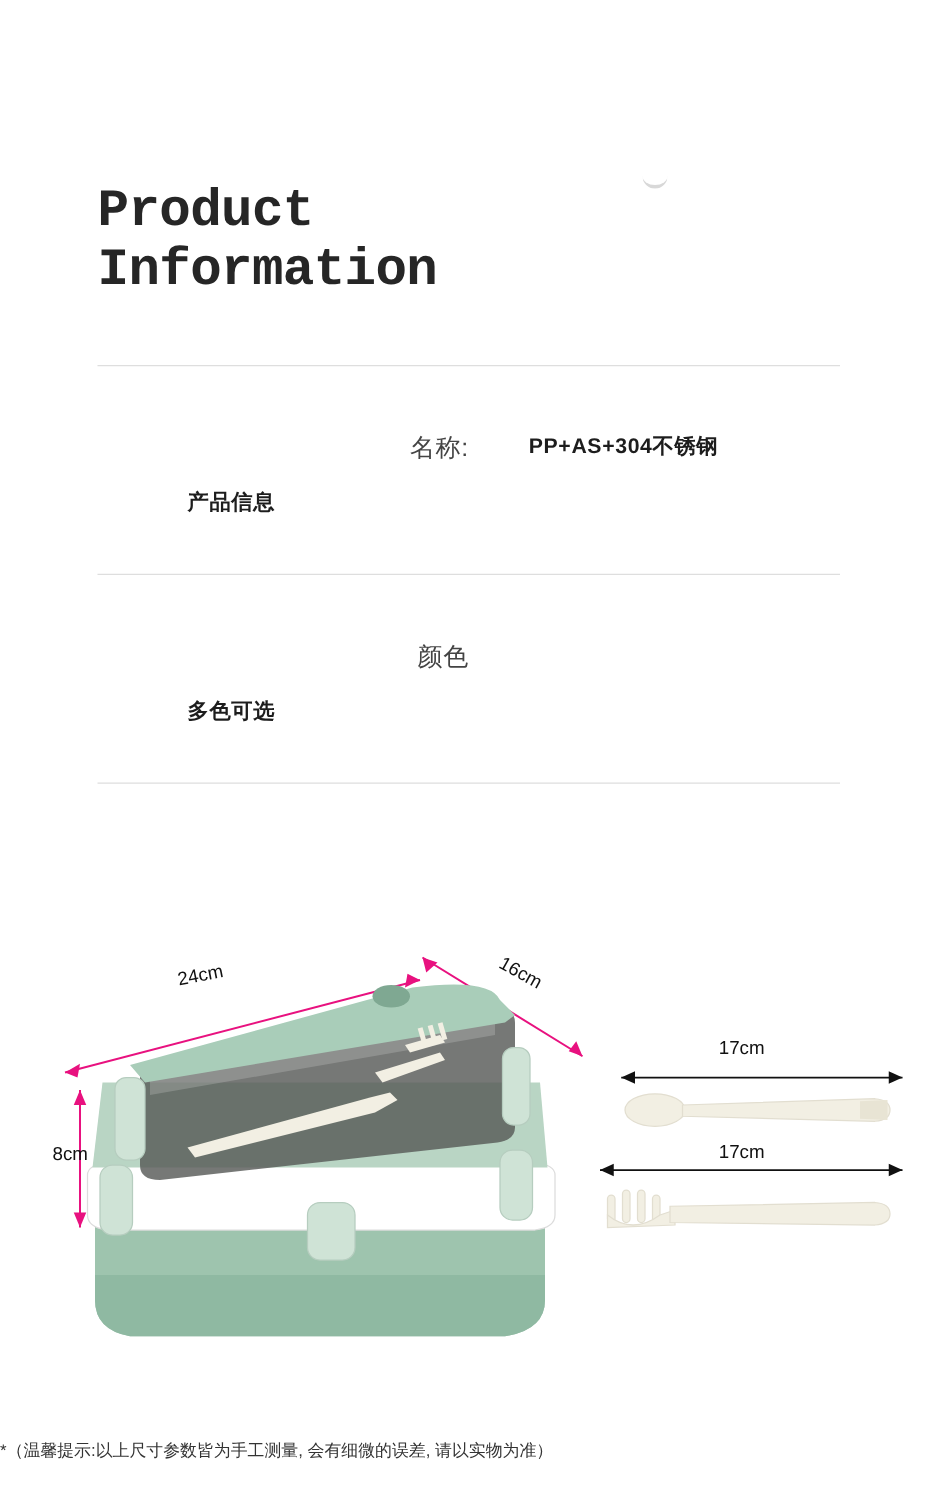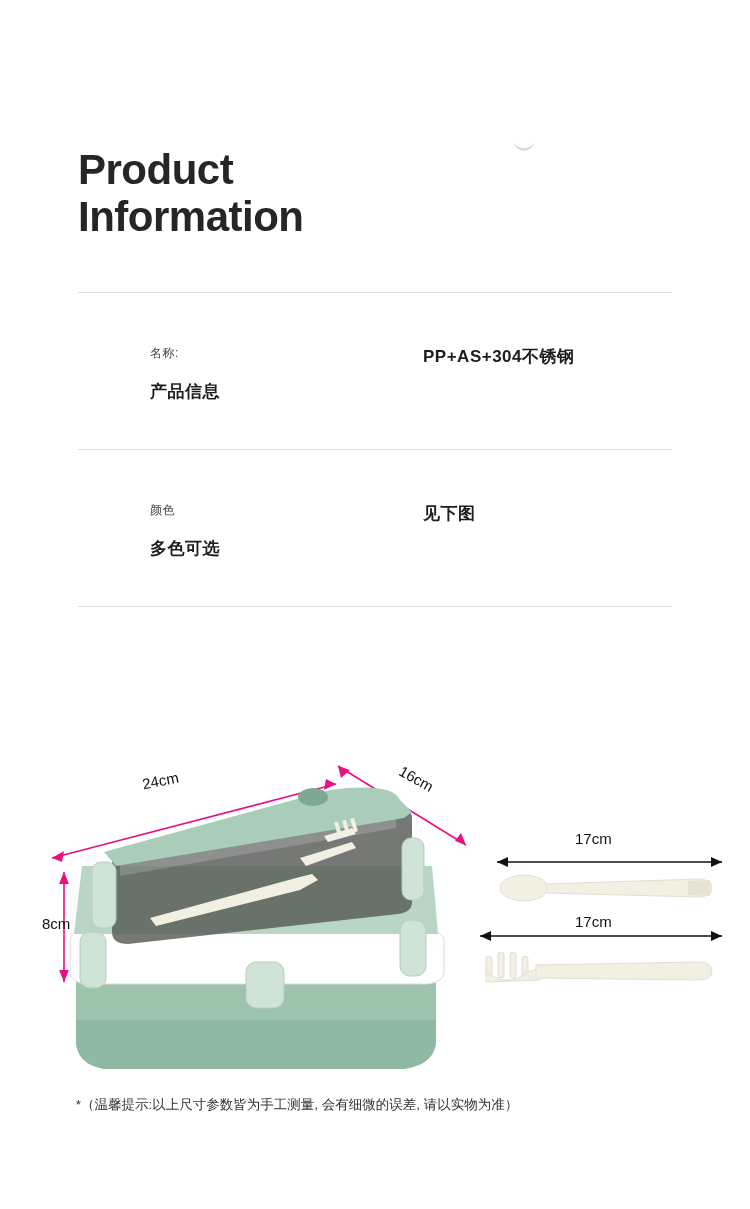--- a/index.html
+++ b/index.html
@@ -15,20 +15,21 @@
     color: #222;
     overflow: hidden;
   }
 
   
   .header {
     position: absolute;
     left: 0; top: 0;
     width: 616px;
     height: 290px;
+    font-family: Liberation Mono, monospace;
   }
   .title-en {
     position: absolute;
     left: 78px; top: 146px;
     font-size: 42px;
     font-weight: bold;
     line-height: 1.12;
     letter-spacing: -0.5px;
     color: #262626;
     white-space: pre-line;
@@ -74,24 +75,25 @@
     display: flex;
     width: 100%;
     padding: 52px 0 46px 0;
   }
   .spec-cell {
     width: 50%;
     padding-left: 72px;
   }
   .spec-cell.right { padding-left: 48px; }
   .spec-label {
-    font-size: 12px;
+    font-size: 20px;
     color: #444;
     margin-bottom: 18px;
     letter-spacing: 0.5px;
+    text-align: right;
   }
   .spec-value {
     font-size: 17px;
     font-weight: bold;
     color: #1d1d1d;
     letter-spacing: 0.5px;
   }
 
   
   .dim {
@@ -101,23 +103,22 @@
     white-space: nowrap;
   }
   .dim-24 { left: 142px; top: 772px; transform: rotate(-11deg); }
   .dim-16 { left: 398px; top: 770px; transform: rotate(29deg); }
   .dim-8  { left: 42px;  top: 915px; }
   .dim-17a { left: 575px; top: 830px; }
   .dim-17b { left: 575px; top: 913px; }
 
   .figure-note {
     position: absolute;
-    left: 0; top: 1096px;
+    left: 0; top: 1152px;
     width: 594px;
-    text-align: center;
     font-size: 13.5px;
     color: #333;
   }
 
   svg { display: block; }
   .fig-svg {
     position: absolute;
     left: 0; top: 0;
   }
 </style>
@@ -145,21 +146,20 @@
   </div>
 
   <div class="rule"></div>
 
   <div class="spec-row">
     <div class="spec-cell">
       <div class="spec-label">颜色</div>
       <div class="spec-value">多色可选</div>
     </div>
     <div class="spec-cell right">
-      <div class="spec-value">见下图</div>
     </div>
   </div>
 
   <div class="rule"></div>
 </div>
 
 <svg class="fig-svg" width="750" height="1209" viewBox="0 0 750 1209">
 
   <g stroke="#e8117f" stroke-width="1.6" fill="none">
     <line x1="52" y1="858" x2="336" y2="784"></line>

